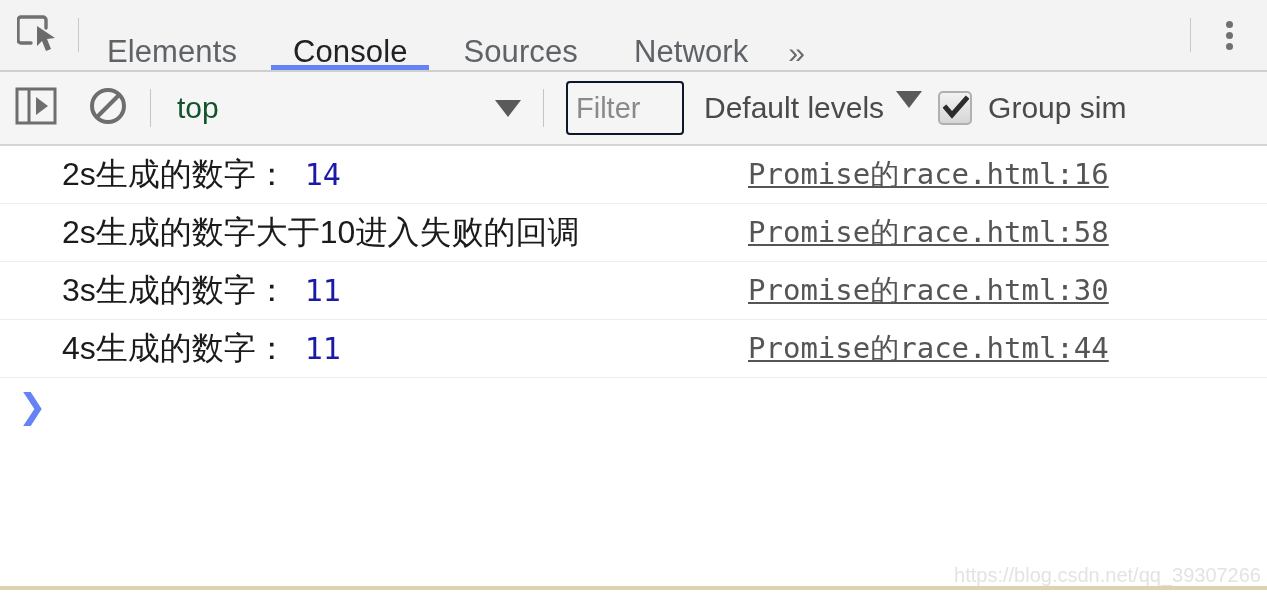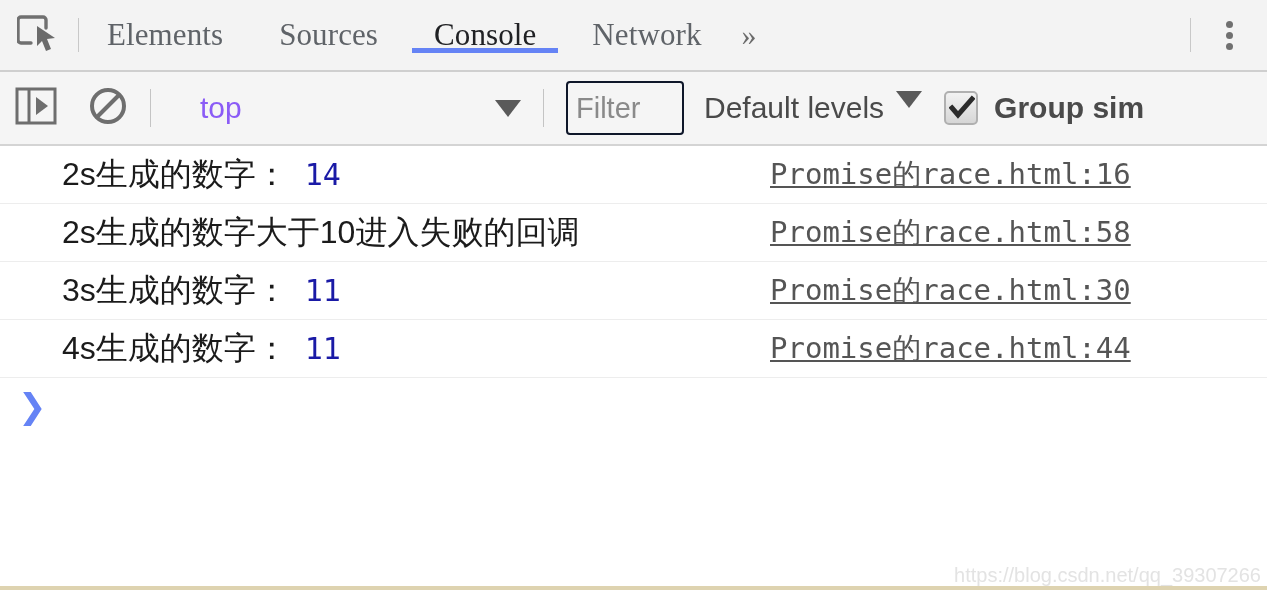--- a/index.html
+++ b/index.html
@@ -34,24 +34,23 @@
     flex: 0 0 auto;
   }
   .tb-sep {
     width: 1px;
     background: #c8c8c8;
     margin: 18px 0;
     flex: 0 0 auto;
   }
   .tabs {
     display: flex;
-    align-items: center;
+    align-items: flex-end;
     flex: 1 1 auto;
     min-width: 0;
-    font-family: Liberation Serif, serif;
   }
   .tab {
     display: flex;
     align-items: center;
     padding: 0 28px;
     font-size: 31px;
     color: #5f6368;
     letter-spacing: 0.1px;
     position: relative;
     white-space: nowrap;
@@ -126,22 +125,21 @@
     display: flex;
     align-items: center;
     justify-content: space-between;
     width: 380px;
     flex: 0 0 auto;
     padding-left: 20px;
     box-sizing: border-box;
   }
   .context-label {
     font-size: 30px;
-    color: #8b5cf6;
-    margin-left: 23px;
+    color: #14532d;
   }
   .caret {
     width: 0;
     height: 0;
     border-left: 13px solid transparent;
     border-right: 13px solid transparent;
     border-top: 17px solid #5a5a5a;
     margin-right: 16px;
   }
   .filter-input {
@@ -168,26 +166,25 @@
     white-space: nowrap;
   }
   .levels-label {
     font-size: 30px;
     color: #4a4a4a;
   }
   .levels .caret { margin-left: 12px; margin-right: 0; }
   .group-wrap {
     display: flex;
     align-items: center;
-    margin-left: 22px;
+    margin-left: 16px;
     flex: 1 1 auto;
     min-width: 0;
     overflow: hidden;
     white-space: nowrap;
-    font-weight: bold;
   }
   .checkbox {
     width: 34px;
     height: 34px;
     flex: 0 0 auto;
     border: 2px solid #b0b0b0;
     border-radius: 5px;
     background: linear-gradient(#f2f2f2, #d6d6d6);
     position: relative;
     box-sizing: border-box;
@@ -223,21 +220,21 @@
     white-space: nowrap;
   }
   .log-num {
     color: #1a1aa6;
     font-family: "DejaVu Sans Mono", "Liberation Mono", monospace;
     font-size: 30px;
     margin-left: 17px;
   }
   .log-src {
     position: absolute;
-    left: 770px;
+    left: 748px;
     top: 50%;
     transform: translateY(-50%);
     font-family: "DejaVu Sans Mono", "Liberation Mono", monospace;
     font-size: 29px;
     color: #555555;
     text-decoration: underline;
     white-space: nowrap;
     cursor: pointer;
   }
 
@@ -289,25 +286,25 @@
       </svg>
     </span>
   </div>
 
   <div class="tb-sep"></div>
 
   <div class="tabs">
     <div class="tab">
       <span>Elements</span>
     </div>
+    <div class="tab active">
+      <span>Console</span>
+    </div>
     <div class="tab">
       <span>Sources</span>
-    </div>
-    <div class="tab active">
-      <span>Console</span>
     </div>
     <div class="tab">
       <span>Network</span>
     </div>
     <div class="tab-more">
       <span>»</span>
     </div>
   </div>
 
   <div class="tb-right">

